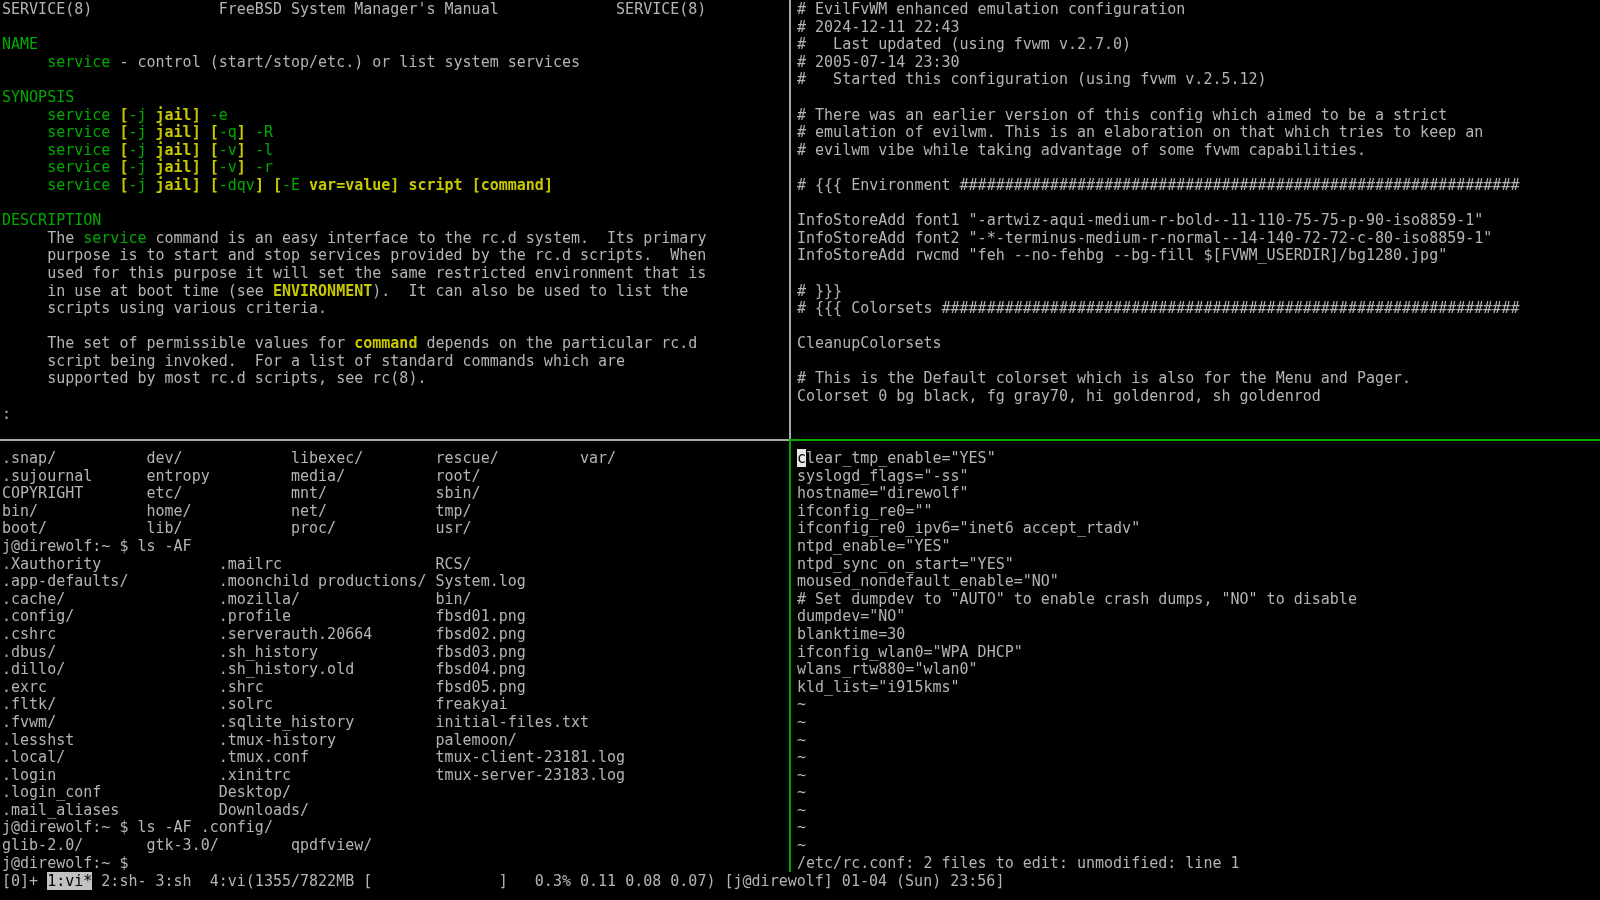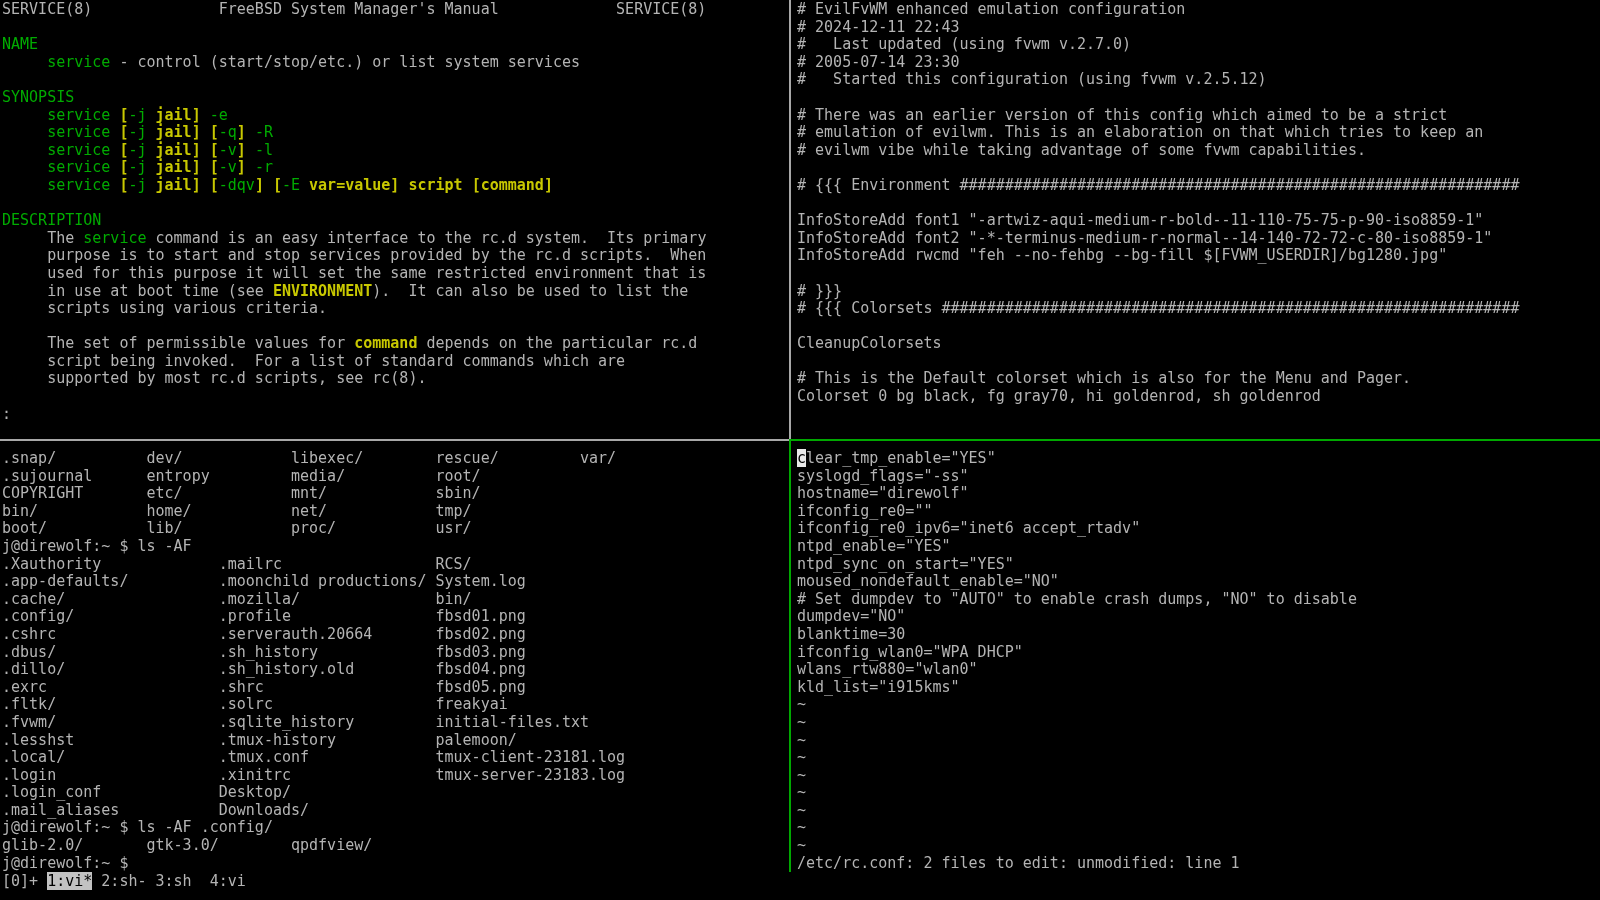--- a/index.html
+++ b/index.html
@@ -44,15 +44,16 @@
 
   <div class="pane" style="left:797px; top:450px; width:802px; height:422px;"><div class="line"><span class="cur">c</span><span>lear_tmp_enable="YES"</span></div><div class="line"><span>syslogd_flags="-ss"</span></div><div class="line"><span>hostname="direwolf"</span></div><div class="line"><span>ifconfig_re0=""</span></div><div class="line"><span>ifconfig_re0_ipv6="inet6 accept_rtadv"</span></div><div class="line"><span>ntpd_enable="YES"</span></div><div class="line"><span>ntpd_sync_on_start="YES"</span></div><div class="line"><span>moused_nondefault_enable="NO"</span></div><div class="line"><span># Set dumpdev to "AUTO" to enable crash dumps, "NO" to disable</span></div><div class="line"><span>dumpdev="NO"</span></div><div class="line"><span>blanktime=30</span></div><div class="line"><span>ifconfig_wlan0="WPA DHCP"</span></div><div class="line"><span>wlans_rtw880="wlan0"</span></div><div class="line"><span>kld_list="i915kms"</span></div><div class="line"><span>~</span></div><div class="line"><span>~</span></div><div class="line"><span>~</span></div><div class="line"><span>~</span></div><div class="line"><span>~</span></div><div class="line"><span>~</span></div><div class="line"><span>~</span></div><div class="line"><span>~</span></div><div class="line"><span>~</span></div><div class="line"><span>/etc/rc.conf: 2 files to edit: unmodified: line 1</span></div></div>
 
   <div class="border bv inactive" style="left:789px; top:0; height:439px;"></div>
   <div class="border bh inactive" style="left:0; top:439px; width:789px;"></div>
   <div class="border bh active" style="left:789px; top:439px; width:811px;"></div>
   <div class="border bv active" style="left:789px; top:441px; height:431px;"></div>
 
   <div class="statusbar">
     <span><span>[0]+ </span><span><span class="hl">1:vi*</span> <span>2:sh-</span> <span>3:sh </span> <span>4:vi</span></span></span>
+    <span>(1355/7822MB [              ]   0.3% 0.11 0.08 0.07) [j@direwolf] 01-04 (Sun) 23:56]</span>
   </div>
 
 </div>
 
 </body></html>

